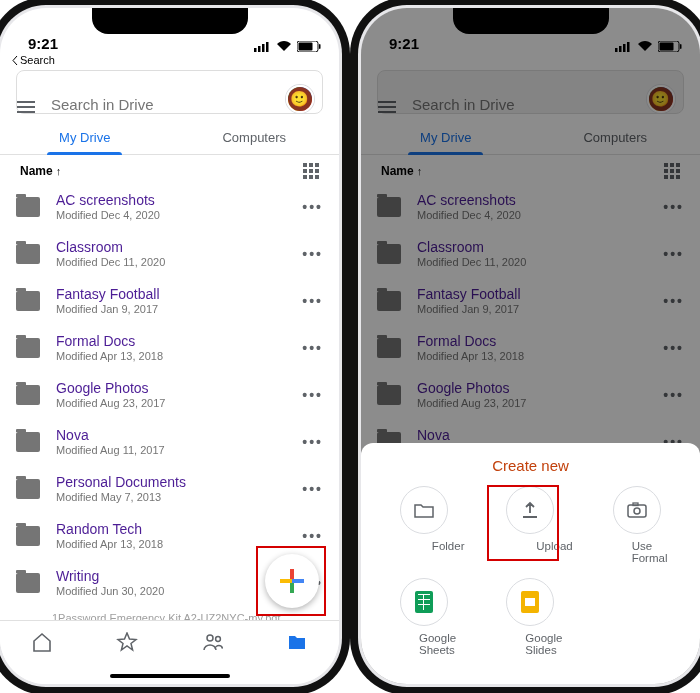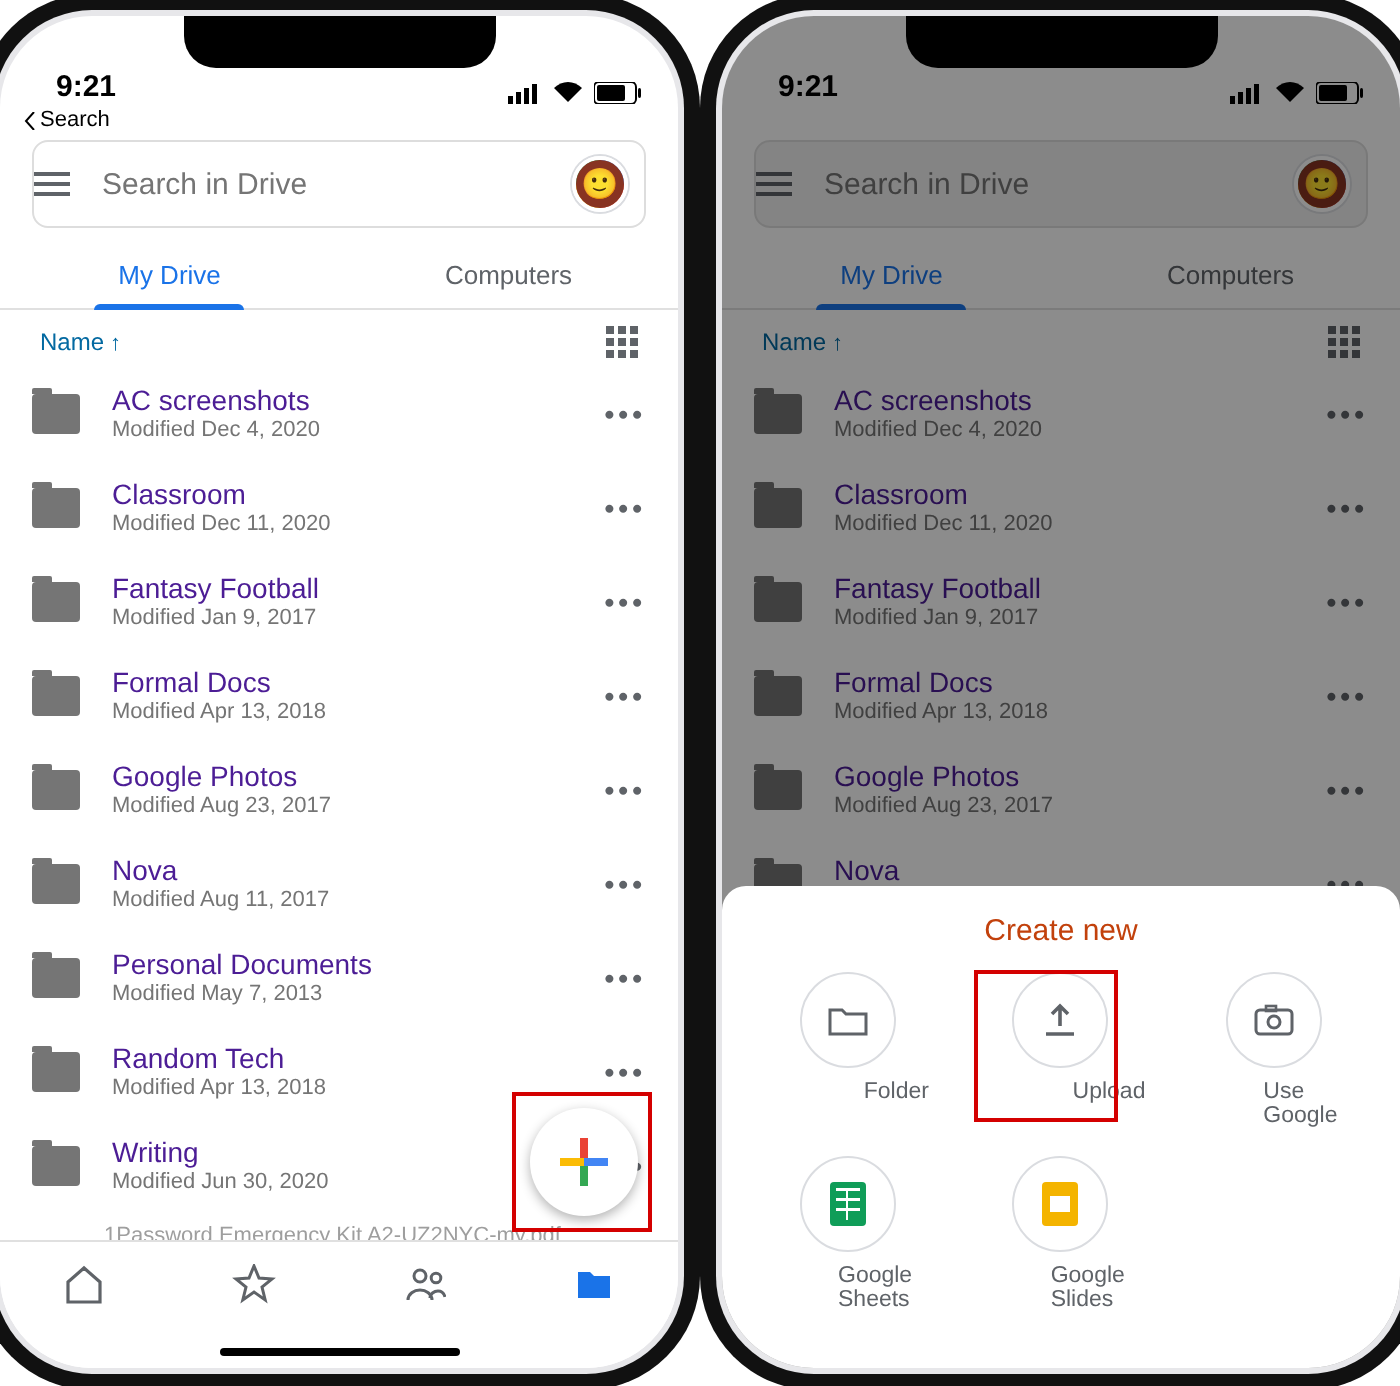--- a/index.html
+++ b/index.html
@@ -10,34 +10,34 @@
     overflow: hidden;
   }
   .phone:before {
     content:""; position:absolute; top:0; left:50%; transform:translateX(-50%);
     width: 156px; height: 26px; background:#000; border-radius: 0 0 16px 16px; z-index:10;
   }
   .screen { position:absolute; inset:0; overflow:hidden; }
   .statusbar { height:44px; padding: 0 18px 0 28px; display:flex; justify-content:space-between; align-items:flex-end; font-size:15px; font-weight:600;}
   .statusbar .right { display:flex; gap:5px; align-items:center; }
   .back { font-size:11px; color:#000; padding:2px 0 0 12px; display:flex; align-items:center }
-  .searchrow { display:flex; align-items:center; margin: 4px 16px 6px 16px; height:44px;
+  .searchrow { display:flex; align-items:flex-end; margin: 4px 16px 6px 16px; height:44px;
     border:1px solid #ddd; border-radius:8px; background:#fff; }
   .searchrow.dim { background:#f0f0f0;}
   .hamburger { width:34px; text-align:center; color:#5f6368; font-size:18px;}
   .searchinput { flex:1; color:#8a8a8a; font-size:15px; background:transparent; border:none; outline:none; }
   .avatar { width:28px; height:28px; border-radius:50%; margin-right:8px;
     background: conic-gradient(#4285f4 0 90deg,#ea4335 0 180deg,#fbbc05 0 270deg,#34a853 0 360deg);
     border:2px solid #fff; box-shadow:0 0 0 1px #dadce0;}
   .avatar .inner { width:100%; height:100%; border-radius:50%; background:#832; display:flex; align-items:center; justify-content:center; font-size:15px;}
   .tabs { display:flex; border-bottom:1px solid #e0e0e0; }
   .tab { flex:1; text-align:center; padding:10px 0 9px; font-size:13px; color:#5f6368; position:relative; }
   .tab.active { color:#1a73e8; font-weight:500; }
   .tab.active:after { content:""; position:absolute; bottom:-1px; left:28%; right:28%; height:3px; background:#1a73e8; border-radius:3px 3px 0 0; }
-  .sorter { display:flex; justify-content:space-between; align-items:center; padding:8px 20px 4px 20px; color:#0369a1; font-size:12px; }
+  .sorter { display:flex; justify-content:space-between; align-items:center; padding:8px 20px 4px 20px; color:#000000; font-size:12px;font-weight:bold; }
   .sorter .arrow { font-size:11px; margin-left:3px; }
   .gridicon { width:16px; height:16px; display:grid; grid-template-columns:1fr 1fr 1fr; grid-template-rows:1fr 1fr 1fr; gap:1.5px; }
   .gridicon span { background:#5f6368; }
   .list { }
   .row { display:flex; align-items:center; padding: 9px 16px 9px 16px; }
   .row .folder { width:24px; height:20px; background:#757575; border-radius:2px; position:relative; margin-right:16px; }
   .row .folder:before { content:""; position:absolute; top:-3px; left:0; width:10px; height:3px; background:#757575; border-radius:1px 1px 0 0; }
   .row .text { flex:1; }
   .row .name { font-size:14px; color:#4c1d95; }
   .row .meta { font-size:11px; color:#757575; margin-top:1px; }
@@ -379,21 +379,21 @@
           <div class="lbl">Upload</div>
         </div>
         <div class="sheetitem">
           <div class="circ">
               <svg width="20" height="16">
                 <rect x="1" y="3" width="18" height="12" rx="2" fill="none" stroke="#5f6368" stroke-width="1.5"></rect>
                 <circle cx="10" cy="9" r="3" fill="none" stroke="#5f6368" stroke-width="1.5"></circle>
                 <rect x="6" y="1" width="5" height="2.5" fill="none" stroke="#5f6368" stroke-width="1.3"></rect>
               </svg>
             </div>
-          <div class="lbl">Use Google</div>
+          <div class="lbl">Use Formal</div>
         </div>
         <div class="sheetitem">
           <div class="circ">
               <div class="doc green">
                 <span style="width:100%;height:100%;background:linear-gradient(#fff 0 1.5px,transparent 0 5px,#fff 0 6.5px,transparent 0 10px,#fff 0 11.5px,transparent 0),linear-gradient(90deg,transparent 0 40%,#fff 0 48%,transparent 0)"></span>
               </div>
             </div>
           <div class="lbl">Google Sheets</div>
         </div>
         <div class="sheetitem">

